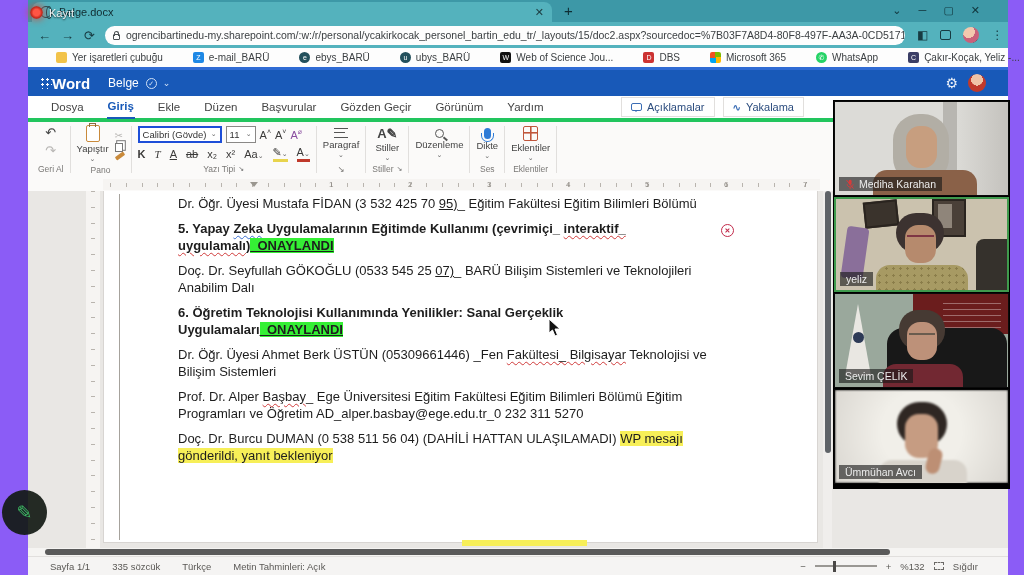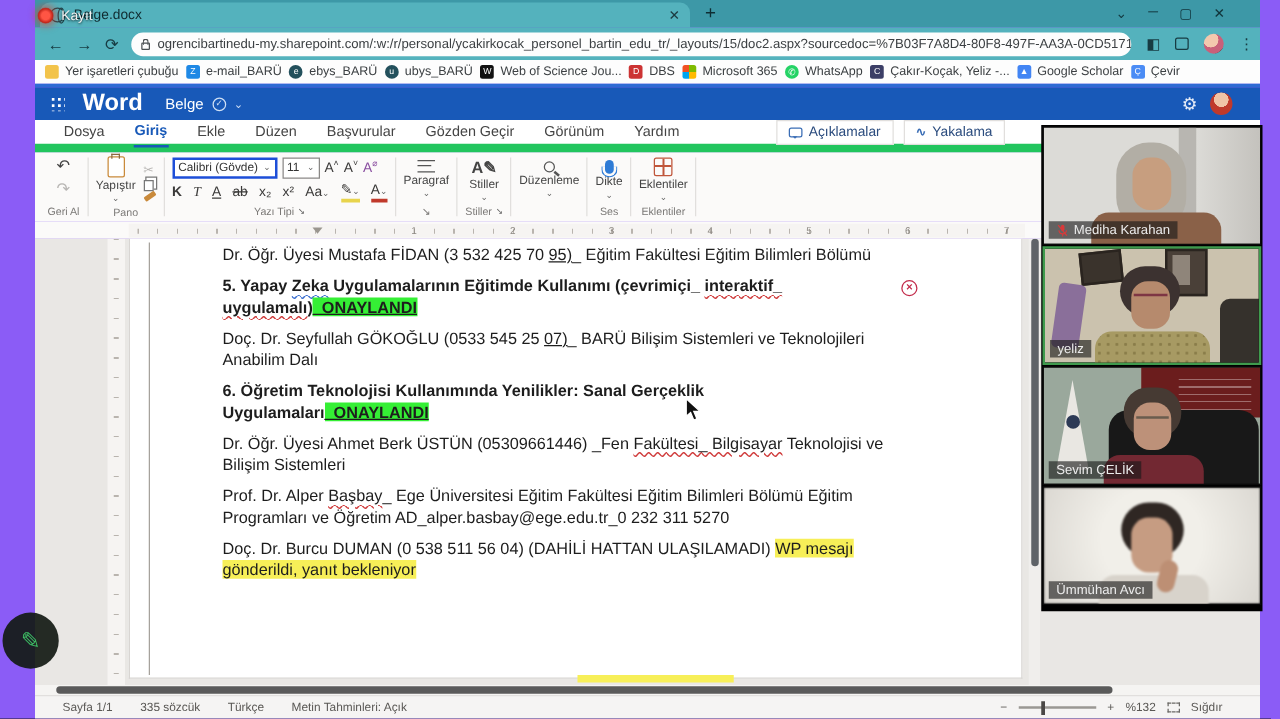--- a/index.html
+++ b/index.html
@@ -24,44 +24,44 @@
   .urlbar { margin-left:10px; width:800px; height:19px; background:#fdfdfd; border-radius:10px;
             display:flex; align-items:center; padding:0 8px; gap:6px; overflow:hidden; }
   .lock-icon { width:7px; height:6px; border:1.2px solid #4a4f52; border-radius:1px; position:relative; margin-top:3px; flex:none;}
   .lock-icon::before { content:""; position:absolute; left:0.5px; top:-4px; width:3px; height:4px; border:1.2px solid #4a4f52; border-bottom:none; border-radius:3px 3px 0 0; }
   .url-text { font-size:10.5px; color:#3c4043; white-space:nowrap; flex:1; }
   .toolic { color:#173b42; font-size:12px; margin-left:12px; }
   .sideic { width:11px; height:10px; border:1.5px solid #173b42; border-radius:2px; margin-left:12px; }
   .chrome-avatar { width:16px; height:16px; border-radius:50%; margin-left:12px;
                    background:radial-gradient(circle at 35% 30%, #f3c8ae 0 40%, #c9607a 41% 75%, #8c4656 76%); }
 
-  .bookmarksbar { left:28px; top:48px; width:980px; height:19px; background:#fdfdfd; display:flex; align-items:center; gap:6px; padding-left:8px; }
+  .bookmarksbar { left:28px; top:48px; width:980px; height:19px; background:#fdfdfd; display:flex; align-items:center; gap:30px; padding-left:28px; }
   .bm { display:flex; align-items:center; gap:5px; font-size:10px; color:#3c4043; white-space:nowrap; }
   .fav { width:11px; height:11px; border-radius:2px; display:flex; align-items:center; justify-content:center;
          font-size:7px; color:#fff; flex:none; }
   .blueline { left:28px; top:67px; width:980px; height:3px; background:#2f6bd4; }
 
   
   .wordbar { left:28px; top:70px; width:980px; height:26px; background:#1859b8; display:flex; align-items:center; color:#fff; }
   .waffle { width:12px; height:12px; margin-left:12px;
             background:radial-gradient(circle, #fff 1.2px, transparent 1.4px); background-size:5px 5px; }
-  .word-logo { font-size:19px; font-weight:bold; margin-left:14px; }
+  .word-logo { font-size:15px; font-weight:bold; }
   .doc-name { font-size:12px; margin-left:18px; }
   .saved-icon { width:11px; height:11px; border:1.2px solid #cfe0f5; border-radius:50%; margin-left:7px;
                 color:#cfe0f5; font-size:7px; text-align:center; line-height:10px; }
   .wb-chev { font-size:9px; margin-left:6px; color:#d6e4f7; }
   .searchbox { position:absolute; left:403px; top:3.5px; width:190px; height:19px; background:#cdd9ee; border-radius:3px;
                display:flex; align-items:center; padding:0 6px; gap:6px; }
   .searchbox input { border:none; background:transparent; outline:none; font-size:10.5px; color:#5a6c8a; width:150px;
                      font-family:"Liberation Sans", sans-serif;}
   .gear-g { position:absolute; right:50px; color:#e8eef8; font-size:14px; top:5px; }
   .word-avatar { position:absolute; right:22px; top:4px; width:18px; height:18px; border-radius:50%;
                  background:radial-gradient(circle at 50% 32%, #f0c3a6 0 38%, #c0392b 39%); }
 
-  .menubar { left:28px; top:96px; width:980px; height:26px; background:#fff; border-bottom:7px solid #22c55e;
+  .menubar { left:28px; top:96px; width:980px; height:26px; background:#fff; border-bottom:4px solid #22c55e;
              display:flex; align-items:center; }
   .mtab { font-size:11.5px; color:#444; margin-left:22px; padding:5px 1px; }
   .mtab.active { color:#1859b8; font-weight:bold; border-bottom:2.5px solid #1859b8; }
   .menu-right { position:absolute; right:204px; display:flex; gap:8px; }
   .mbtn { display:flex; align-items:center; gap:5px; font-size:11px; color:#2b4c7e; border:1px solid #e1dfdd;
           padding:3px 9px; background:#fff; }
   .bubble-icon { width:11px; height:8px; border:1.3px solid #3a6db5; border-radius:2px; position:relative; }
   .bubble-icon::after { content:""; position:absolute; left:2px; bottom:-4px; border:2px solid transparent; border-top-color:#3a6db5; }
   .pulse-icon { color:#3a6db5; font-size:10px; font-weight:bold; }
 

